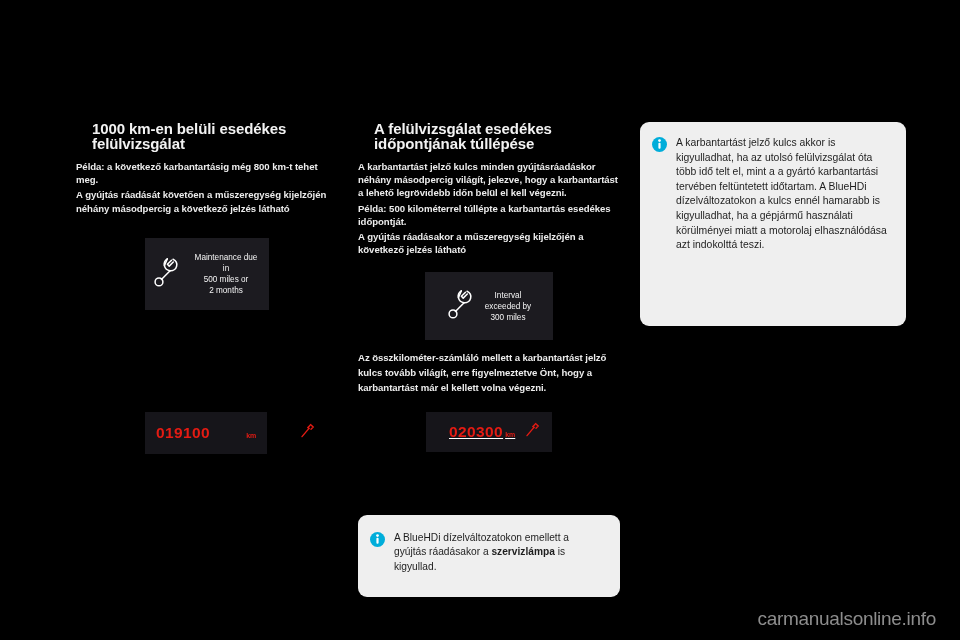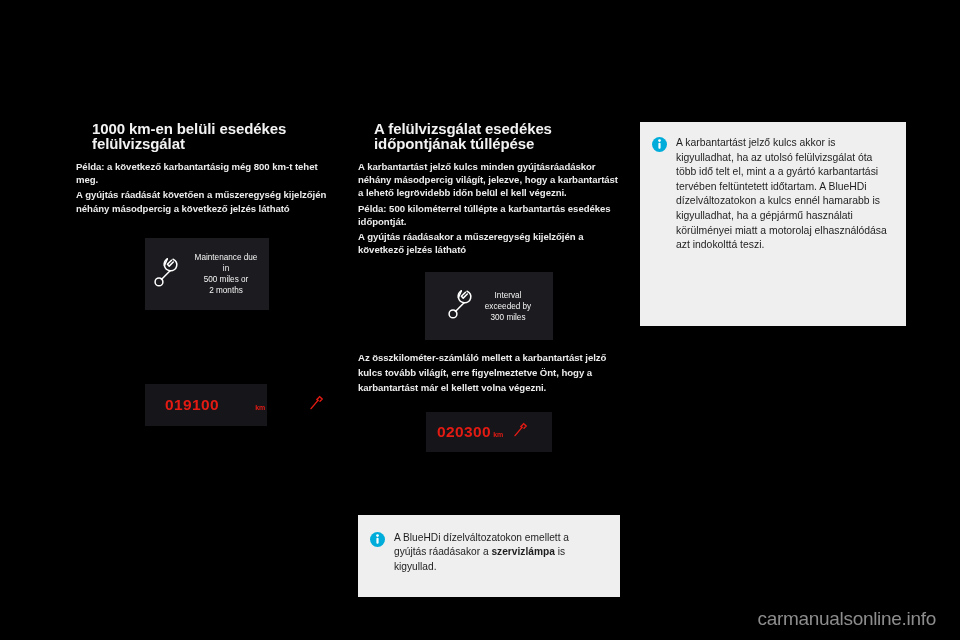--- a/index.html
+++ b/index.html
@@ -91,33 +91,34 @@
   
   .odo {
     background: #16151a;
     display: flex;
     align-items: center;
     box-sizing: border-box;
   }
   .odo-left {
     position: absolute;
     left: 145px;
-    top: 384px;
+    top: 412px;
     width: 122px;
     height: 42px;
-    padding-left: 20px;
+    padding-left: 11px;
     gap: 34px;
   }
   .odo-mid {
     position: absolute;
     left: 426px;
     top: 412px;
     width: 126px;
     height: 40px;
-    padding-left: 11px;
+    padding-left: 23px;
+    text-decoration: underline;
   }
   .odo-digits {
     color: #e31b13;
     font-family: "Liberation Sans", sans-serif;
     font-weight: bold;
     font-size: 15.5px;
     letter-spacing: 0.4px;
   }
   .odo-unit {
     color: #e31b13;
@@ -132,20 +133,21 @@
   
   .infobox {
     position: absolute;
     background: #efefef;
     color: #1a1a1a;
     box-sizing: border-box;
     display: flex;
     align-items: flex-start;
     padding: 14px 14px 14px 12px;
     gap: 9px;
+    border-radius: 9px;
   }
   .infobox-right {
     left: 640px;
     top: 122px;
     width: 266px;
     height: 204px;
   }
   .infobox-bottom {
     left: 358px;
     top: 515px;

